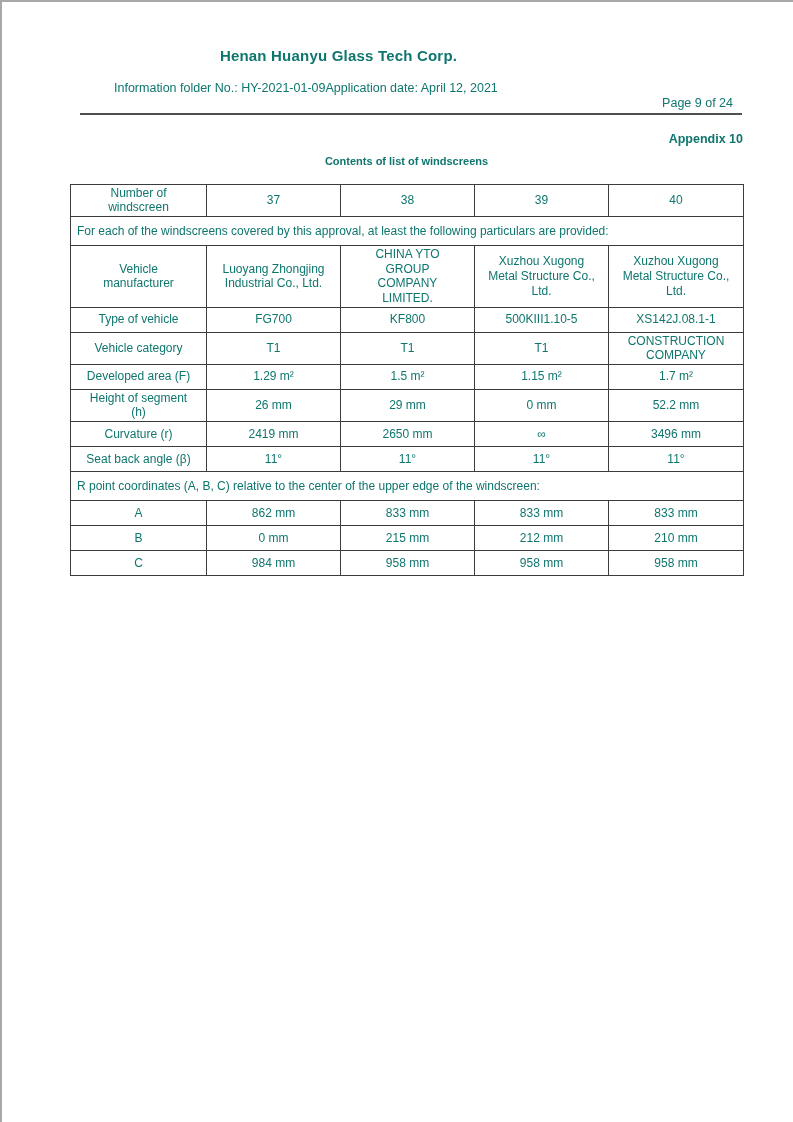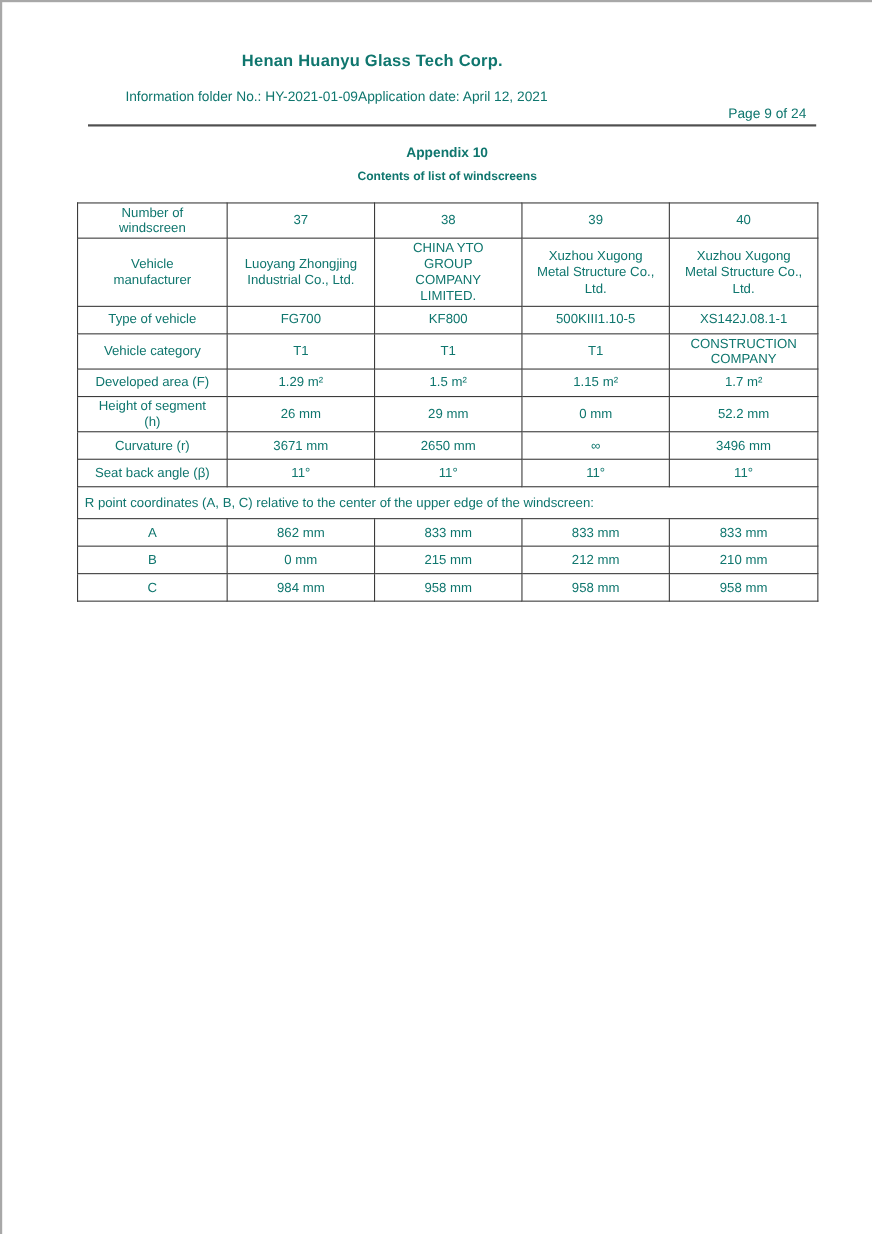--- a/index.html
+++ b/index.html
@@ -42,21 +42,21 @@
     justify-content: flex-start;
     padding: 0 9px 0 34px;
     line-height: 1.15;
   }
   .meta-row.page-num-row {
     justify-content: flex-end;
     margin-top: 1px;
   }
   .appendix {
     margin-top: 17px;
-    text-align: center;
+    text-align: right;
     font-size: 12.5px;
     font-weight: bold;
   }
   .subtitle {
     margin-top: 9px;
     text-align: center;
     font-size: 11px;
     font-weight: bold;
   }
   table.windscreen-table {
@@ -112,20 +112,23 @@
       <col style="width:135px">
     </colgroup>
     <tbody>
         <tr>
           <td>Number of
 windscreen</td>
           <td>37</td>
           <td>38</td>
           <td>39</td>
           <td>40</td>
+        </tr>
+        <tr>
+          <td colspan="5" class="note-cell">For each of the windscreens covered by this approval, at least the following particulars are provided:</td>
         </tr>
         <tr>
           <td>Vehicle
 manufacturer</td>
           <td>Luoyang Zhongjing
 Industrial Co., Ltd.</td>
           <td>CHINA YTO
 GROUP
 COMPANY
 LIMITED.</td>
@@ -161,21 +164,21 @@
         <tr>
           <td>Height of segment
 (h)</td>
           <td>26 mm</td>
           <td>29 mm</td>
           <td>0 mm</td>
           <td>52.2 mm</td>
         </tr>
         <tr>
           <td>Curvature (r)</td>
-          <td>3671 mm</td>
+          <td>2419 mm</td>
           <td>2650 mm</td>
           <td>∞</td>
           <td>3496 mm</td>
         </tr>
         <tr>
           <td>Seat back angle (β)</td>
           <td>11°</td>
           <td>11°</td>
           <td>11°</td>
           <td>11°</td>

